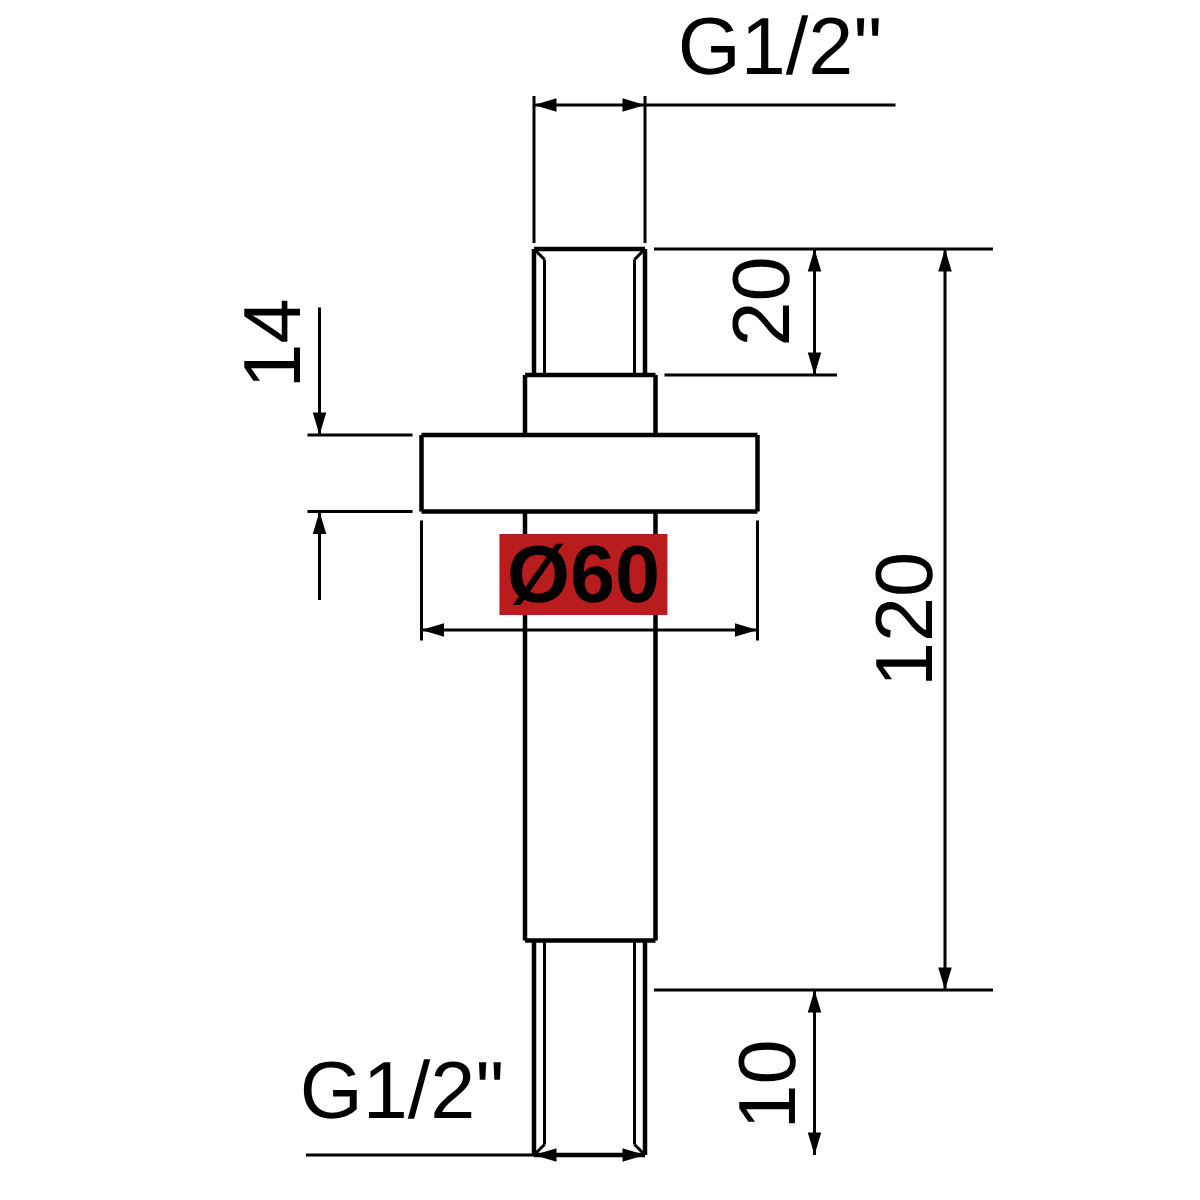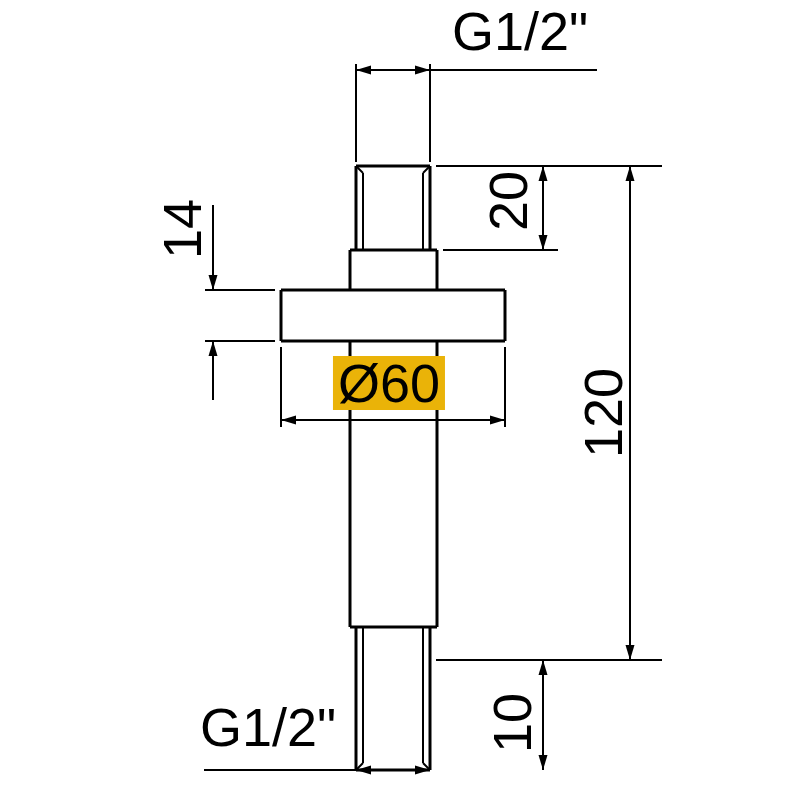--- a/index.html
+++ b/index.html
@@ -13,21 +13,21 @@
   .canvas svg { position:absolute; left:0; top:0; }
   .lbl {
     position:absolute;
     font-size:54px;
     line-height:1;
     color:#000;
     white-space:nowrap;
     transform:translate(-50%,-50%);
   }
   .lbl.rot { transform:translate(-50%,-50%) rotate(-90deg); }
-  .lbl.masked { background:#eab308; padding:0 5px; }
+  .lbl.masked { background:#b91c1c; padding:0 5px;font-weight:bold; }
 </style>
 </head>
 <body>
 
 <div class="canvas">
 
   <svg width="800" height="800" viewBox="0 0 800 800">
 
     <g stroke="#000000" stroke-width="3" fill="none">
       <line x1="356" y1="166" x2="430" y2="166"></line>

